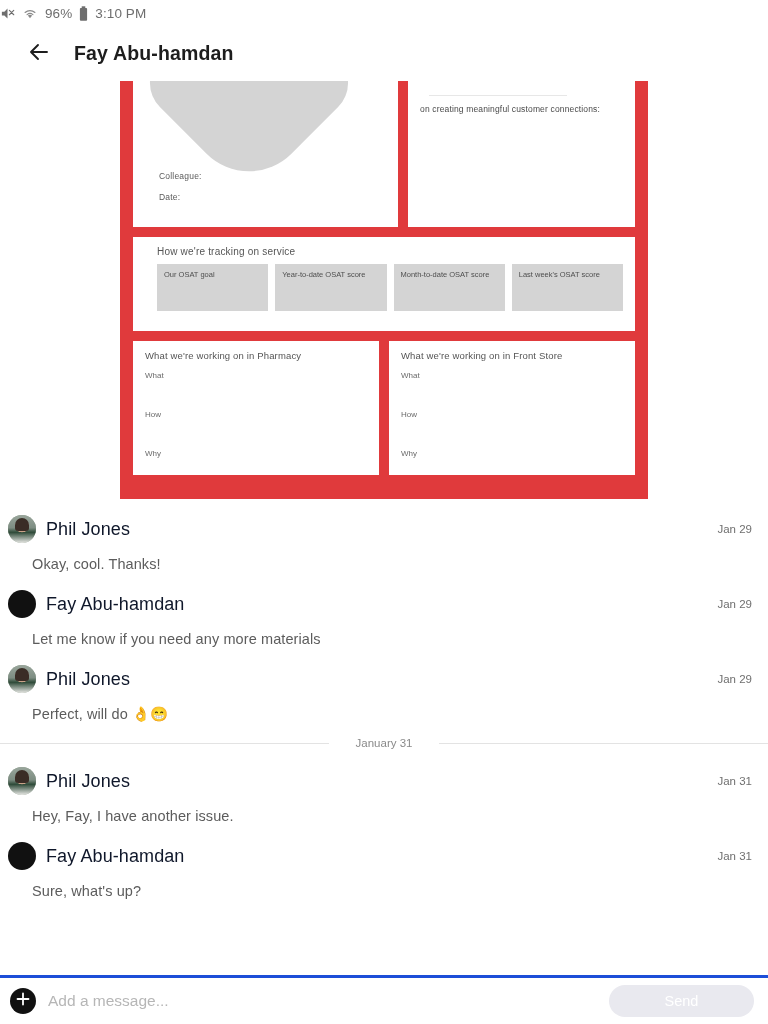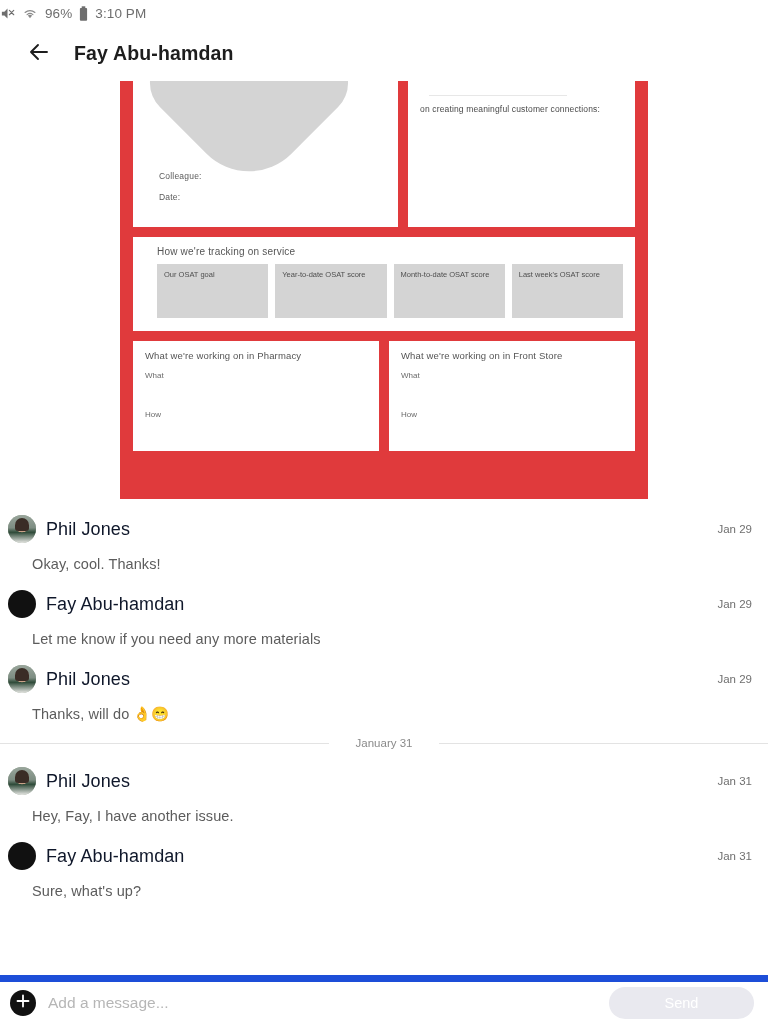--- a/index.html
+++ b/index.html
@@ -64,25 +64,25 @@
   .p-left .lbl-colleague { position: absolute; left: 26px; bottom: 46px; }
   .p-left .lbl-date { position: absolute; left: 26px; bottom: 25px; }
   .faint-line { height: 1px; background: #e7e7e7; width: 138px; margin: 0 0 8px 9px; }
   .p-right .conn-txt { font-size: 8.5px; color: #4a4a4a; letter-spacing: .15px; }
 
   .doc-mid { height: 94px; }
   .doc-mid .p-full { flex: 1 1 auto; padding: 9px 12px 10px 24px; }
   .mid-title { font-size: 10px; color: #555; margin-bottom: 7px; letter-spacing: .2px; }
   .osat-row { display: flex; gap: 7px; }
   .osat-box {
-    flex: 1 1 0; height: 54px; background: #d4d4d4;
+    flex: 1 1 0; height: 47px; background: #d4d4d4;
     padding: 6px 7px; font-size: 7.5px; color: #4e4e4e; line-height: 1.35;
   }
 
-  .doc-bot { height: 110px; }
+  .doc-bot { height: 134px; }
   .doc-bot .p-half { flex: 1 1 0; padding: 9px 12px; }
   .bot-title { font-size: 9.5px; color: #555; margin-bottom: 10px; letter-spacing: .15px; }
   .whw { font-size: 8px; color: #6a6a6a; margin-bottom: 30px; }
 
   
   .msg { padding: 0 14px 0 8px; }
   .msg-head { display: flex; align-items: center; gap: 10px; position: relative; }
   .avatar { width: 28px; height: 28px; border-radius: 50%; flex: 0 0 28px; overflow: hidden; }
   .avatar.solid { background: #111111; }
   .avatar.photo { background: #8fa08f; position: relative; }
@@ -104,21 +104,21 @@
   .date-divider {
     display: flex; align-items: center; gap: 27px;
     padding: 0 0px; margin: 14px 0 0 0;
   }
   .date-divider .line { flex: 1 1 auto; height: 1px; background: #e3e3e3; }
   .date-divider .date-text { font-size: 11.5px; color: #8a8a8a; }
 
   
   .composer {
     flex: 0 0 49px; height: 49px;
-    border-top: 7px solid #1d4ed8;
+    border-top: 3px solid #1d4ed8;
     display: flex; align-items: center;
     padding: 0 14px 0 10px; gap: 12px;
     background: #fff;
   }
   .plus-btn {
     width: 26px; height: 26px; border-radius: 50%;
     background: #111; flex: 0 0 26px;
     display: flex; align-items: center; justify-content: center;
     cursor: pointer;
   }
@@ -243,21 +243,21 @@
       </div>
       <div class="msg-body">Let me know if you need any more materials</div>
     </div>
 
     <div class="msg" style="margin-top:18px">
       <div class="msg-head">
         <div class="avatar photo"></div>
         <div class="sender">Phil Jones</div>
         <div class="timestamp">Jan 29</div>
       </div>
-      <div class="msg-body">Thanks, will do 👌😁</div>
+      <div class="msg-body">Perfect, will do 👌😁</div>
     </div>
 
     <div class="date-divider">
       <div class="line"></div>
       <div class="date-text">January 31</div>
       <div class="line"></div>
     </div>
 
     <div class="msg" style="margin-top:18px">
       <div class="msg-head">

